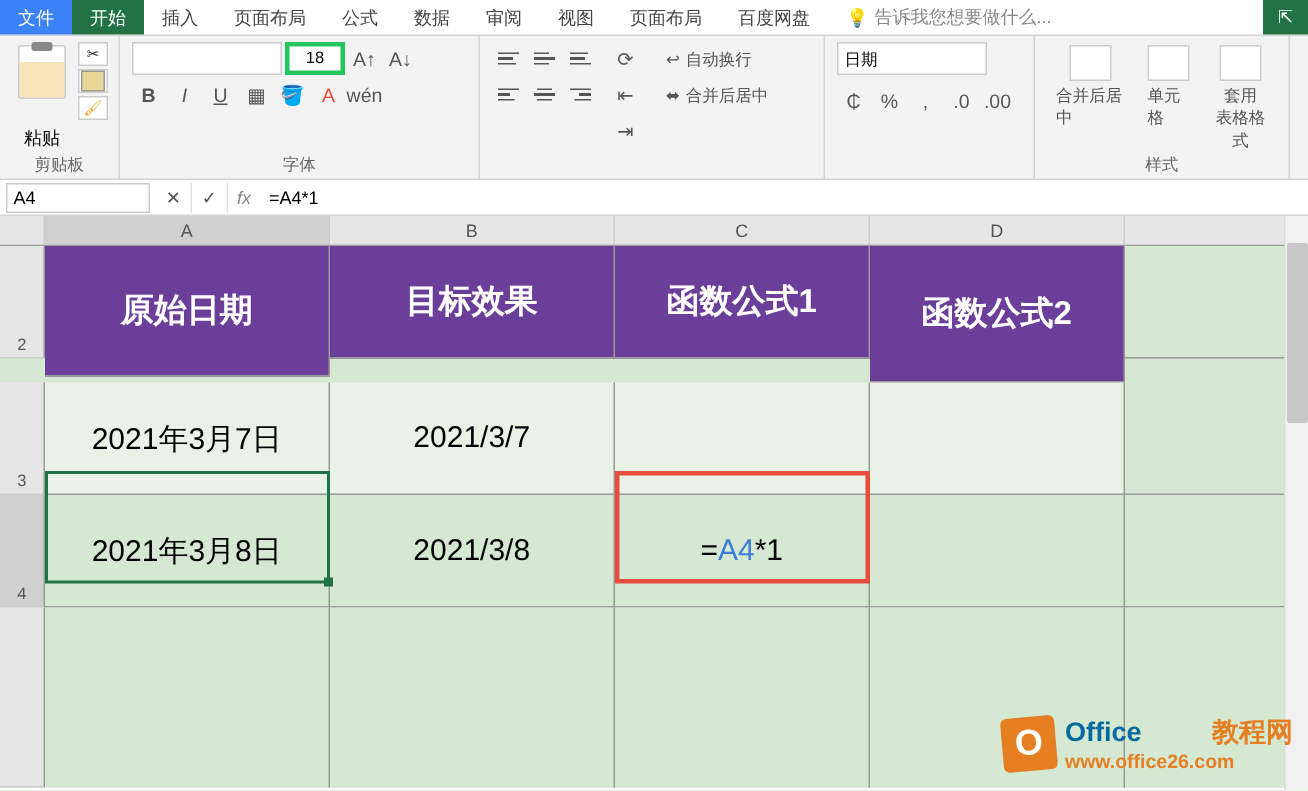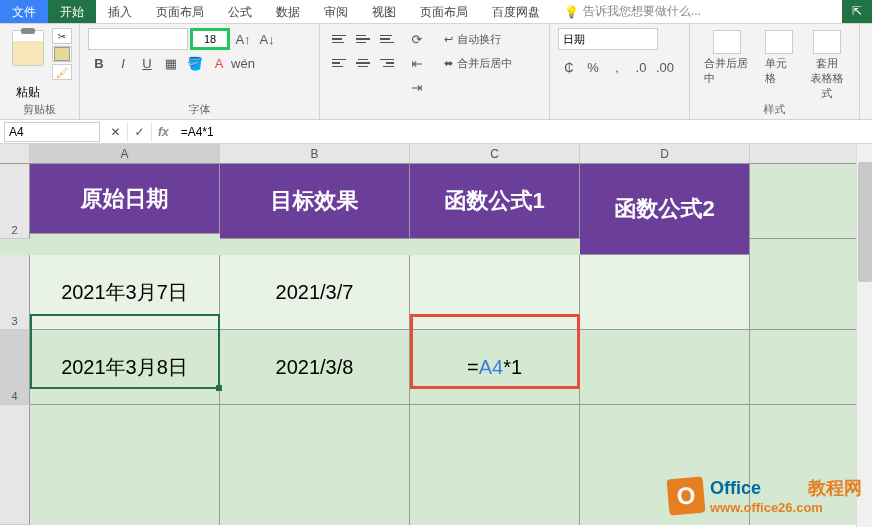--- a/index.html
+++ b/index.html
@@ -43,21 +43,21 @@
     
     .num-select { width: 100px; height: 22px; border: 1px solid #ccc; background: #fff; font-size: 11px; padding: 0 4px; }
     .num-btns { display: flex; gap: 2px; margin-top: 2px; }
     
     .style-btn { display: flex; flex-direction: column; align-items: center; gap: 2px; padding: 2px 6px; font-size: 11px; color: #555; }
     .style-icon { width: 28px; height: 24px; border: 1px solid #ccc; background: #fff; }
     
     .formula-bar { display: flex; background: #fff; border-bottom: 1px solid #d4d4d4; height: 24px; align-items: center; }
     .name-box { width: 96px; height: 20px; border: 1px solid #ccc; margin: 0 4px; padding: 0 4px; font-size: 12px; background: #fff; }
     .fb-btn { width: 24px; height: 20px; display: flex; align-items: center; justify-content: center; color: #555; border-right: 1px solid #e0e0e0; }
-    .fx-label { font-style: italic; color: #888; padding: 0 6px; font-size: 12px; font-weight: bold; }
+    .fx-label { font-style: italic; color: #888; padding: 0 6px; font-size: 12px; }
     .formula-input { flex: 1; height: 20px; border: none; padding: 0 6px; font-size: 12px; }
     
     .sheet { position: relative; background: #d5e8d1; }
     .col-headers { display: flex; height: 20px; background: #e6e6e6; border-bottom: 1px solid #999; }
     .corner { width: 30px; background: #e6e6e6; border-right: 1px solid #ccc; }
     .col-h { border-right: 1px solid #ccc; text-align: center; font-size: 12px; color: #555; line-height: 20px; background: #e6e6e6; }
     .col-h.sel { background: #d0d0d0; }
     
     .grid-row { display: flex; }
     .row-h { width: 30px; background: #e6e6e6; border-right: 1px solid #999; border-bottom: 1px solid #ccc; text-align: center; font-size: 11px; color: #555; display: flex; align-items: flex-end; justify-content: center; padding-bottom: 2px; }
@@ -241,21 +241,21 @@
     <div class="corner"></div>
     <div class="col-h sel" style="width:190px">A</div>
     <div class="col-h" style="width:190px">B</div>
     <div class="col-h" style="width:170px">C</div>
     <div class="col-h" style="width:170px">D</div>
     <div class="col-h" style="flex:1"></div>
   </div>
 
   <div class="grid-row">
     <div class="row-h" style="height:75px">2</div>
-    <div class="cell header-cell" style="width:190px;height:70px">原始日期</div>
+    <div class="cell header-cell" style="width:190px;height:87px">原始日期</div>
     <div class="cell header-cell" style="width:190px;height:75px">目标效果</div>
     <div class="cell header-cell" style="width:170px;height:75px">函数公式1</div>
     <div class="cell header-cell" style="width:170px;height:91px">函数公式2</div>
     <div class="cell" style="flex:1;height:75px;border-right:none"></div>
   </div>
 
   <div class="grid-row">
     <div class="row-h" style="height:75px">3</div>
     <div class="cell light" style="width:190px;height:75px">2021年3月7日</div>
     <div class="cell light" style="width:190px;height:75px">2021/3/7</div>

